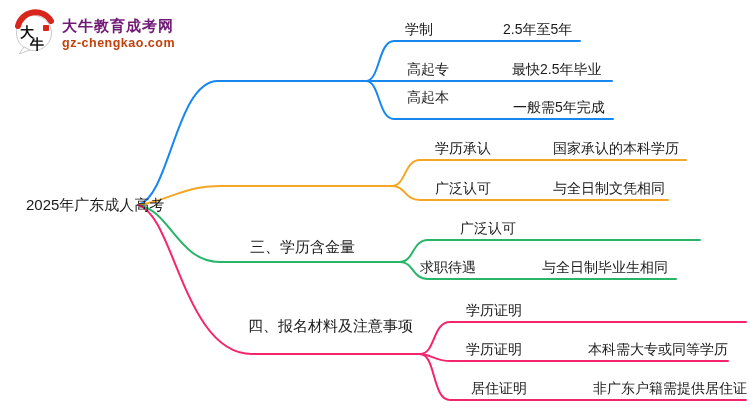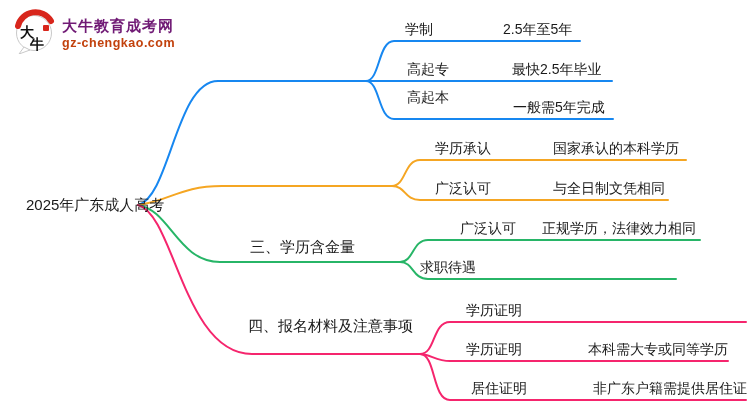--- a/index.html
+++ b/index.html
@@ -80,22 +80,22 @@
   <span class="node child-label" style="left:407px;top:89px;">高起本</span>
   <span class="node child-value" style="left:513px;top:99px;">一般需5年完成</span>
 
   <span class="node child-label" style="left:435px;top:140px;">学历承认</span>
   <span class="node child-value" style="left:553px;top:140px;">国家承认的本科学历</span>
   <span class="node child-label" style="left:435px;top:180px;">广泛认可</span>
   <span class="node branch-label" style="left:250px;top:238px;">三、学历含金量</span>
 
   <span class="node child-value" style="left:553px;top:180px;">与全日制文凭相同</span>
   <span class="node child-label" style="left:420px;top:220px;margin-left:40px;">广泛认可</span>
-  <span class="node child-value" style="left:542px;top:220px;">正规学历，法律效力相同</span>
   <span class="node child-label" style="left:420px;top:259px;">求职待遇</span>
+  <span class="node child-value" style="left:542px;top:259px;">与全日制毕业生相同</span>
 
   <span class="node branch-label" style="left:248px;top:317px;">四、报名材料及注意事项</span>
   <span class="node child-label" style="left:466px;top:302px;">学历证明</span>
   <span class="node child-label" style="left:466px;top:341px;">学历证明</span>
   <span class="node child-value" style="left:588px;top:341px;">本科需大专或同等学历</span>
   <span class="node child-label" style="left:471px;top:380px;">居住证明</span>
   <span class="node child-value" style="left:593px;top:380px;">非广东户籍需提供居住证</span>
 
 </div>
 

